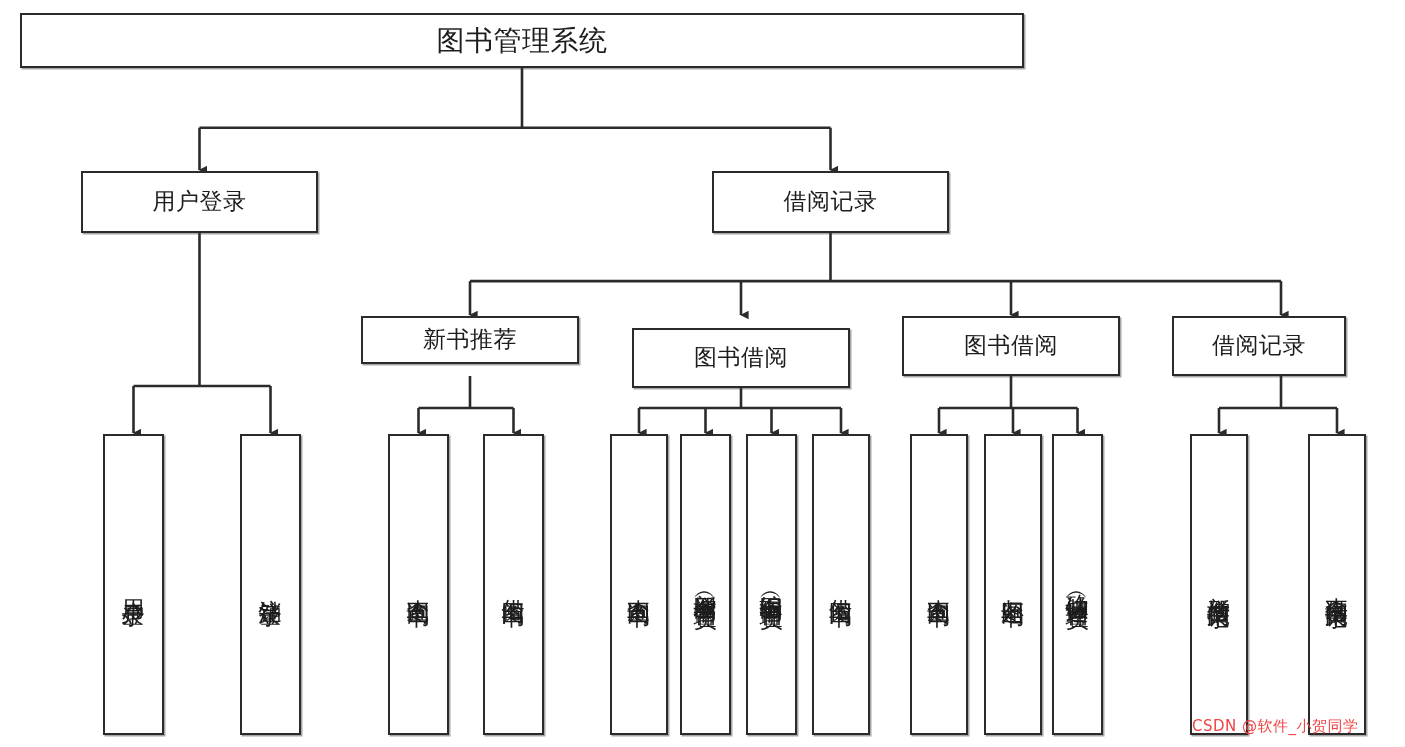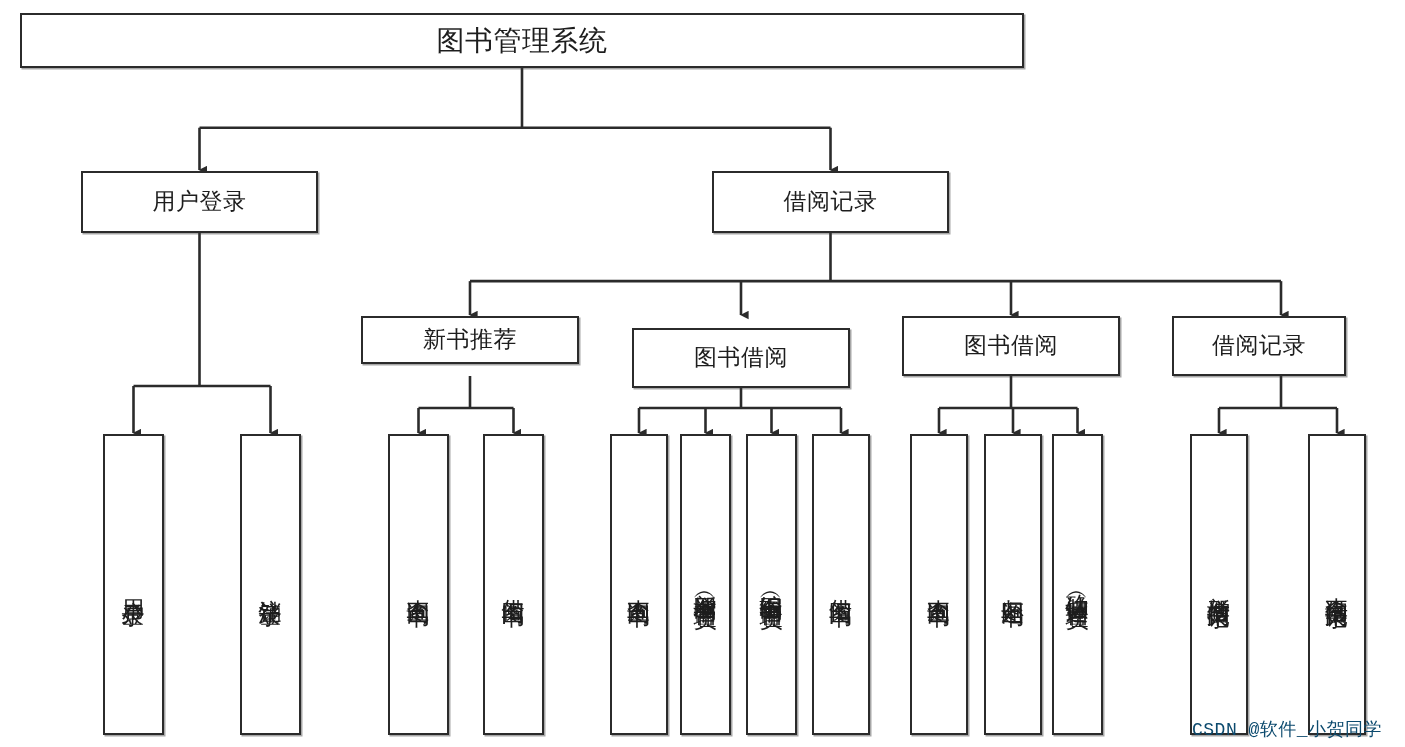--- a/index.html
+++ b/index.html
@@ -58,26 +58,25 @@
   .node.vert .label {
     writing-mode: vertical-rl;
     text-orientation: upright;
     font-size: 23px;
     line-height: 1.05;
     letter-spacing: 2px;
     white-space: nowrap;
   }
   .watermark {
     position: absolute;
-    font-size: 18px;
-    color: #0c4a6e;
+    font-size: 15px;
+    color: #ef4444;
     white-space: nowrap;
     letter-spacing: 0.5px;
     user-select: none;
-    font-family: Liberation Mono, monospace;
   }
 </style>
 </head>
 <body>
 
 <div id="canvas">
   <svg id="edges" viewBox="0 0 1405 747">
     <defs>
       <marker id="arrow" markerWidth="9" markerHeight="9" refX="4.2" refY="7.6" orient="auto" markerUnits="userSpaceOnUse">
         <path d="M0,0 L8.4,0 L4.2,8.4 z" fill="#2b2b2b"></path>

